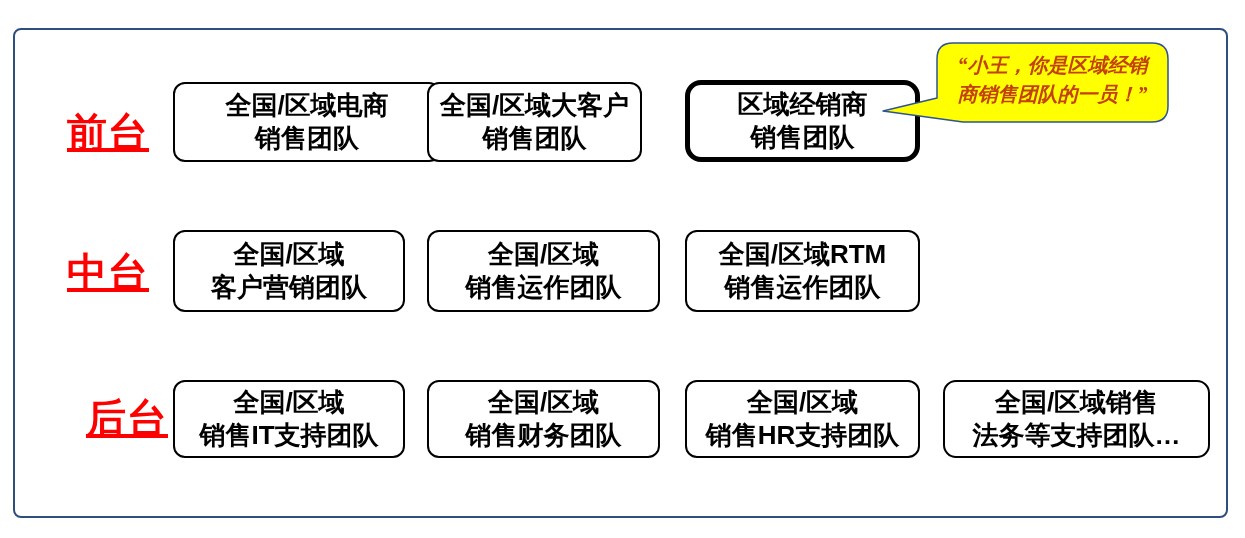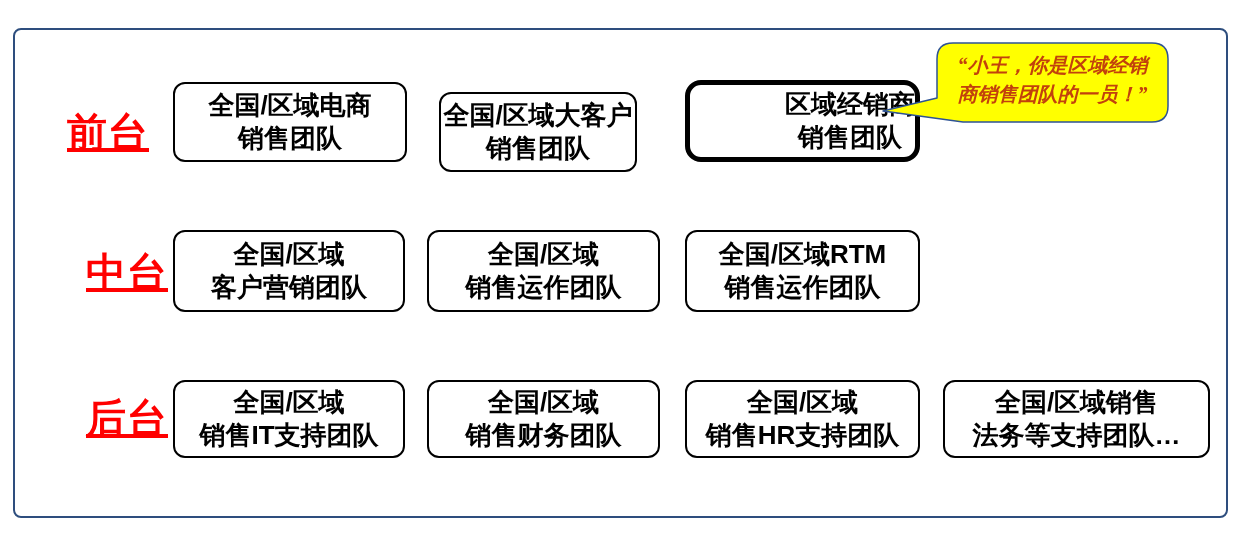--- a/index.html
+++ b/index.html
@@ -84,32 +84,32 @@
   }
 </style>
 </head>
 <body>
 
 <div class="canvas">
 
   <div class="frame"></div>
 
   <div class="row-label" style="left:48px; top:106px;">前台</div>
-  <div class="row-label" style="left:48px; top:246px;text-align:right;">中台</div>
+  <div class="row-label" style="left:48px; top:246px;">中台</div>
   <div class="row-label" style="left:48px; top:392px;text-align:right;">后台</div>
 
-  <div class="team-box" style="left:173px; top:82px; width:234px; height:80px;">
+  <div class="team-box" style="left:173px; top:82px; width:268px; height:80px;">
     <div class="box-text">全国/区域电商
 销售团队</div>
   </div>
-  <div class="team-box" style="left:427px; top:92px; width:198px; height:80px;margin-left:12px;">
+  <div class="team-box" style="left:427px; top:82px; width:215px; height:80px;">
     <div class="box-text">全国/区域大客户
 销售团队</div>
   </div>
-  <div class="team-box highlight" style="left:685px; top:80px; width:235px; height:82px;justify-content:flex-end;">
+  <div class="team-box highlight" style="left:685px; top:80px; width:235px; height:82px;">
     <div class="box-text">区域经销商
 销售团队</div>
   </div>
 
   <div class="team-box" style="left:173px; top:230px; width:232px; height:82px;">
     <div class="box-text">全国/区域
 客户营销团队</div>
   </div>
   <div class="team-box" style="left:427px; top:230px; width:233px; height:82px;">
     <div class="box-text">全国/区域
@@ -125,21 +125,21 @@
 销售IT支持团队</div>
   </div>
   <div class="team-box" style="left:427px; top:380px; width:233px; height:78px;">
     <div class="box-text">全国/区域
 销售财务团队</div>
   </div>
   <div class="team-box" style="left:685px; top:380px; width:235px; height:78px;">
     <div class="box-text">全国/区域
 销售HR支持团队</div>
   </div>
-  <div class="team-box" style="left:943px; top:380px; width:267px; height:78px;">
+  <div class="team-box" style="left:943px; top:380px; width:267px; height:78px;border-radius:13px;">
     <div class="box-text">全国/区域销售
 法务等支持团队…</div>
   </div>
 
   <svg class="bubble-svg" viewBox="0 0 310 95">
     <path d="M 83 8 H 282 Q 298 8 298 24 V 71 Q 298 87 282 87 H 93 L 13 76 L 67 63 V 24 Q 67 8 83 8 Z" fill="#FFFF00" stroke="#2E5395" stroke-width="1.5" stroke-linejoin="round"></path>
   </svg>
   <div class="bubble-text">“小王，你是区域经销
 商销售团队的一员！”</div>
 

